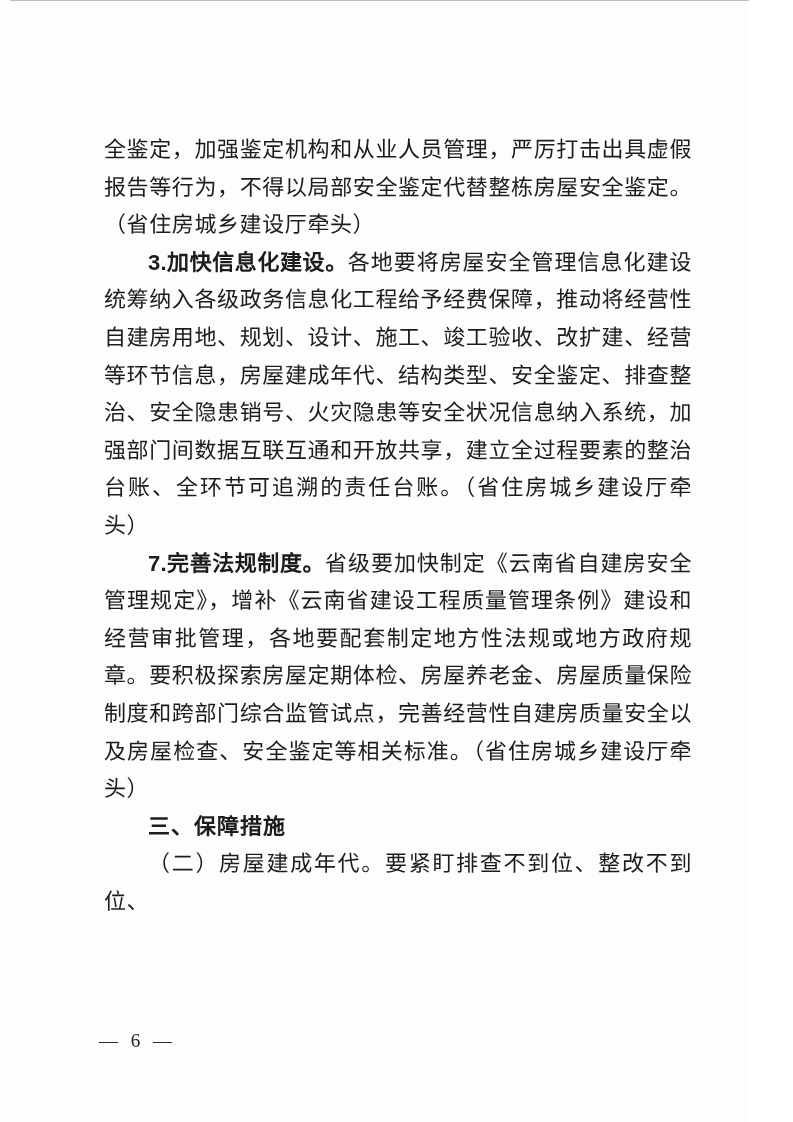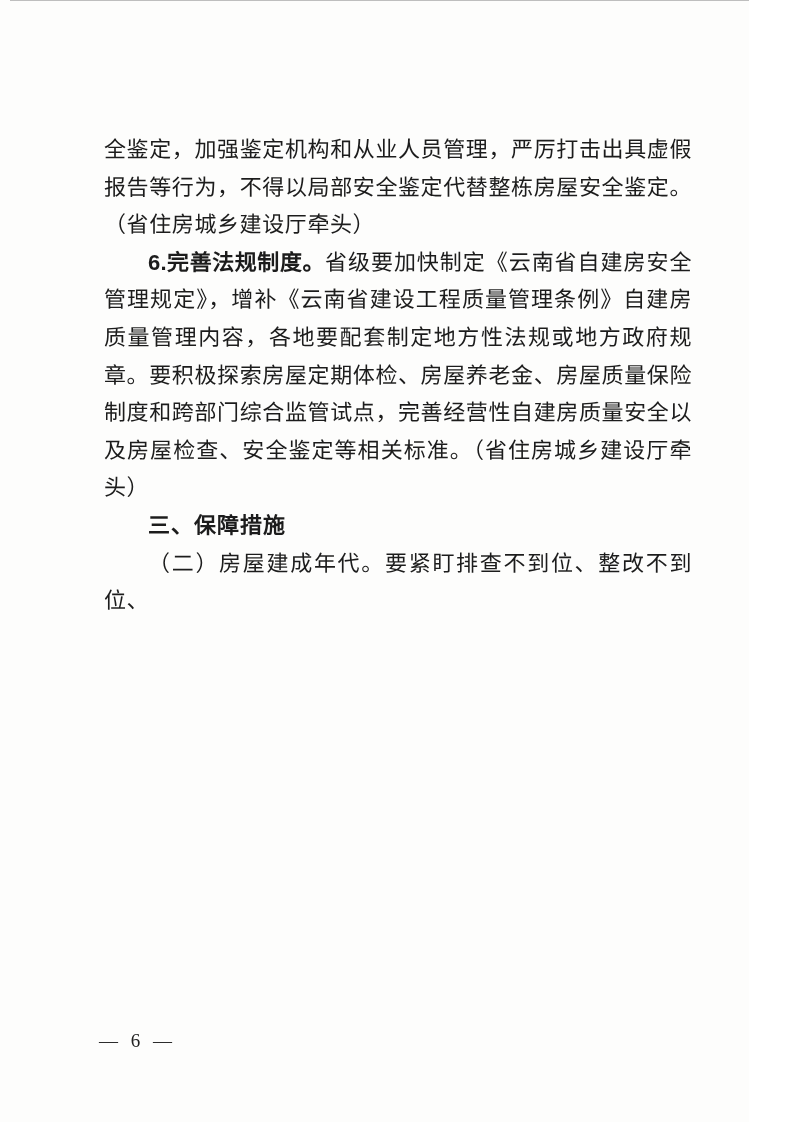--- a/index.html
+++ b/index.html
@@ -67,22 +67,23 @@
 <body>
 
 <div class="page">
 
   <div class="scan-top-line"></div>
 
   <div class="content">
 
     <p>全鉴定，加强鉴定机构和从业人员管理，严厉打击出具虚假报告等行为，不得以局部安全鉴定代替整栋房屋安全鉴定。（省住房城乡建设厅牵头）</p>
 
+    <p class="para-indent"><span class="bold-lead">3.加快信息化建设。</span><span>各地要将房屋安全管理信息化建设统筹纳入各级政务信息化工程给予经费保障，推动将经营性自建房用地、规划、设计、施工、竣工验收、改扩建、经营等环节信息，房屋建成年代、结构类型、安全鉴定、排查整治、安全隐患销号、火灾隐患等安全状况信息纳入系统，加强部门间数据互联互通和开放共享，建立全过程要素的整治台账、全环节可追溯的责任台账。（省住房城乡建设厅牵头）</span></p>
 
-    <p class="para-indent"><span class="bold-lead">6.完善法规制度。</span><span>省级要加快制定《云南省自建房安全管理规定》，增补《云南省建设工程质量管理条例》自建房质量管理内容，各地要配套制定地方性法规或地方政府规章。要积极探索房屋定期体检、房屋养老金、房屋质量保险制度和跨部门综合监管试点，完善经营性自建房质量安全以及房屋检查、安全鉴定等相关标准。（省住房城乡建设厅牵头）</span></p>
+    <p class="para-indent"><span class="bold-lead">7.完善法规制度。</span><span>省级要加快制定《云南省自建房安全管理规定》，增补《云南省建设工程质量管理条例》建设和经营审批管理，各地要配套制定地方性法规或地方政府规章。要积极探索房屋定期体检、房屋养老金、房屋质量保险制度和跨部门综合监管试点，完善经营性自建房质量安全以及房屋检查、安全鉴定等相关标准。（省住房城乡建设厅牵头）</span></p>
 
     <p class="section-heading">三、保障措施</p>
 
 
     <p class="para-indent">（二）房屋建成年代。要紧盯排查不到位、整改不到位、</p>
 
   </div>
 
   <div class="page-number">— 6 —</div>
 

